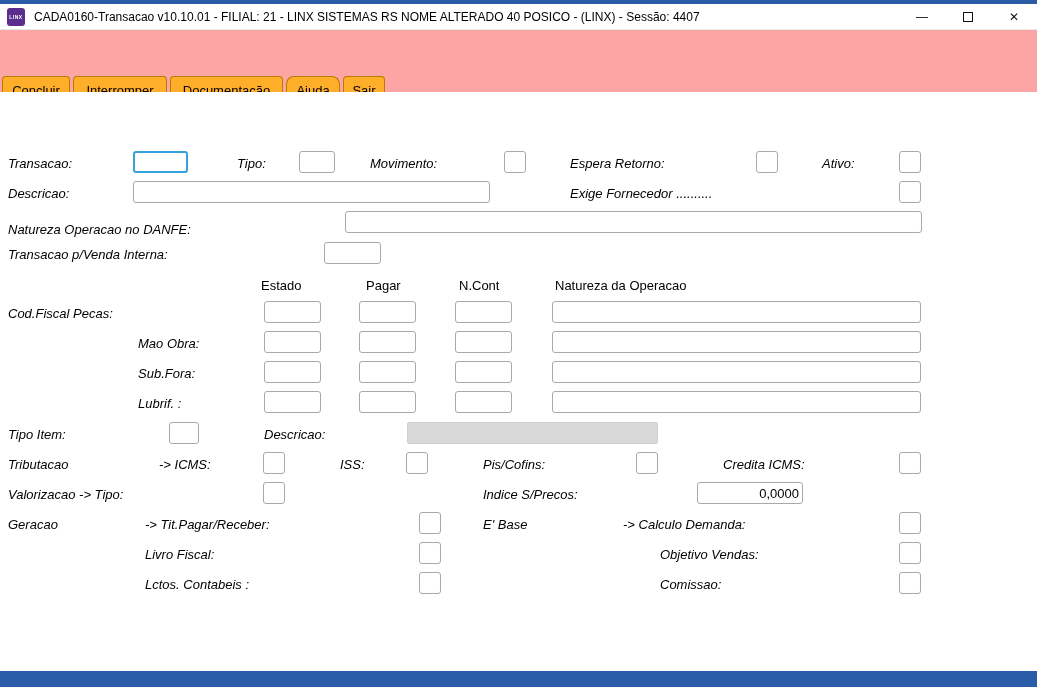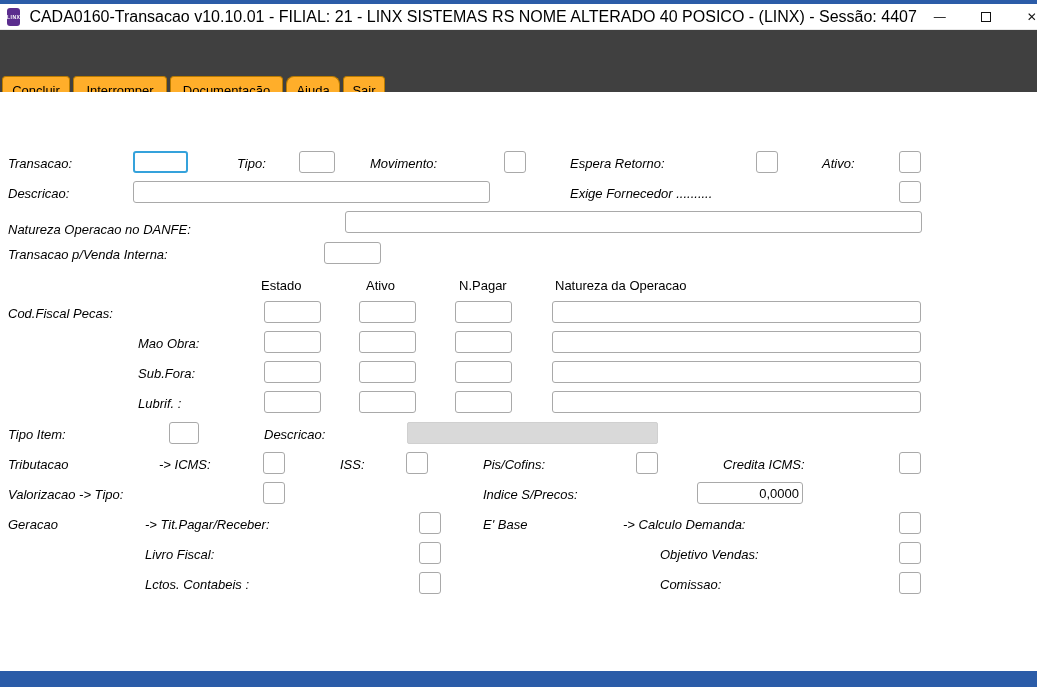--- a/index.html
+++ b/index.html
@@ -20,33 +20,33 @@
   .titlebar {
     position:absolute; top:4px; left:0; width:100%; height:26px;
     background:#ffffff; display:flex; align-items:center;
     border-bottom:1px solid #e8e8e8;
   }
   .app-logo {
     width:18px; height:18px; margin-left:7px; border-radius:3px;
     background:#5b2d8e; color:#fff; font-size:5px; font-weight:bold;
     display:flex; align-items:center; justify-content:center; letter-spacing:0.5px;
   }
-  .title-text { margin-left:9px; font-size:16px; white-space:nowrap; }
+  .title-text { margin-left:9px; font-size:12px; white-space:nowrap; }
   .win-controls { margin-left:auto; display:flex; height:100%; }
   .win-btn {
     width:46px; height:100%; display:flex; align-items:center; justify-content:center;
     font-size:12px; cursor:default; color:#111;
   }
   .win-btn.maxi span.sq {
     width:10px; height:10px; border:1px solid #111; display:block;
   }
   
   .tabstrip {
     position:absolute; top:30px; left:0; width:100%; height:76px;
-    background:#404040; border-bottom:2px solid #1a1a1a;
+    background:#fca5a5; border-bottom:2px solid #1a1a1a;
   }
   .tab {
     position:absolute; bottom:0; height:28px;
     background:#ffae2a; border:1px solid #b97b00; border-bottom:none;
     border-radius:4px 4px 0 0;
     display:flex; align-items:center; justify-content:center;
     font-size:13px; color:#000; cursor:default;
   }
   
   .form {
@@ -123,22 +123,22 @@
   <span class="lbl" style="left:570px; top:94px;">Exige Fornecedor ..........</span>
   <input class="fld" style="left: 899px; top: 89px; width: 22px;">
 
   <span class="lbl" style="left:8px; top:130px;">Natureza Operacao no DANFE:</span>
   <input class="fld" style="left: 345px; top: 119px; width: 577px;">
 
   <span class="lbl" style="left:8px; top:155px;">Transacao p/Venda Interna:</span>
   <input class="fld" style="left: 324px; top: 150px; width: 57px;">
 
   <span class="hdr" style="left:261px; top:186px;">Estado</span>
-  <span class="hdr" style="left:366px; top:186px;">Ativo</span>
-  <span class="hdr" style="left:459px; top:186px;">N.Pagar</span>
+  <span class="hdr" style="left:366px; top:186px;">Pagar</span>
+  <span class="hdr" style="left:459px; top:186px;">N.Cont</span>
   <span class="hdr" style="left:555px; top:186px;">Natureza da Operacao</span>
 
   <span class="lbl" style="left:8px; top:214px;">Cod.Fiscal Pecas:</span>
   <input class="fld" style="left: 264px; top: 209px; width: 57px;">
   <input class="fld" style="left: 359px; top: 209px; width: 57px;">
   <input class="fld" style="left: 455px; top: 209px; width: 57px;">
   <input class="fld" style="left: 552px; top: 209px; width: 369px;">
 
   <span class="lbl" style="left:138px; top:244px;">Mao Obra:</span>
   <input class="fld" style="left: 264px; top: 239px; width: 57px;">

